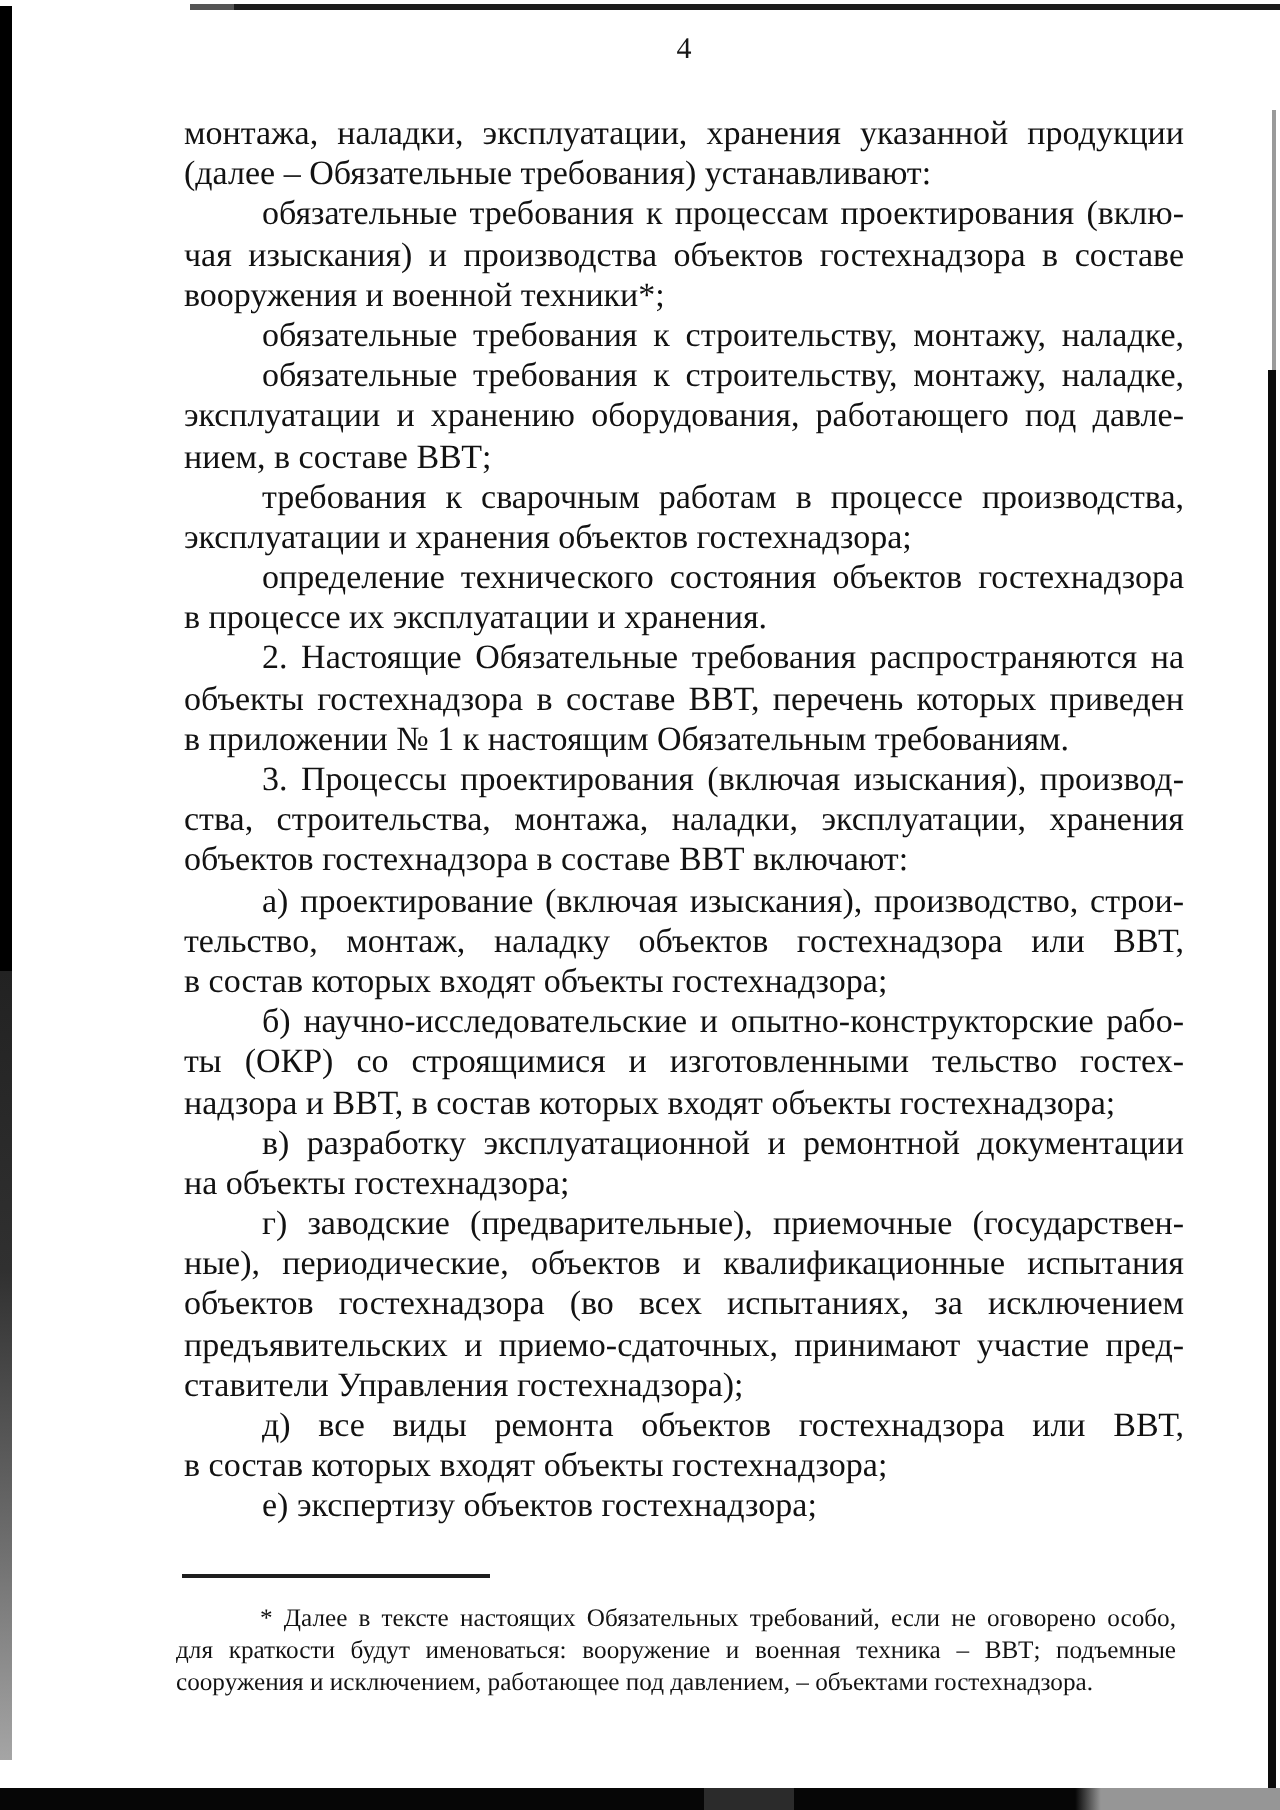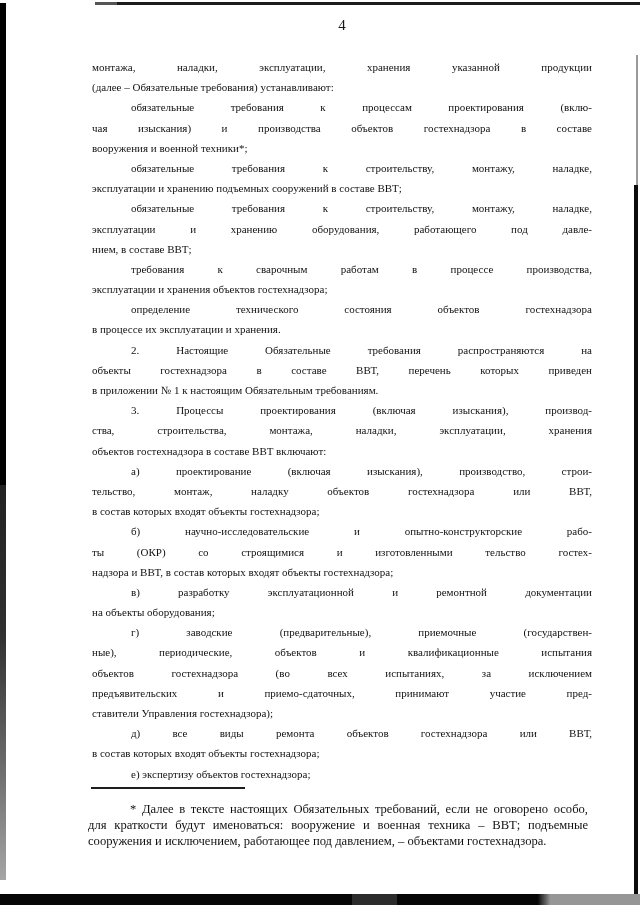--- a/index.html
+++ b/index.html
@@ -33,21 +33,21 @@
     position: absolute; left: 0; top: 894px; width: 640px; height: 11px;
     background: linear-gradient(to right, #060606 0 55%, #2b2b2b 55% 62%, #060606 62% 84%, #969696 86% 100%);
   }
   
   .pagenum {
     position: absolute; left: 92px; top: 17px; width: 500px;
     text-align: center; font-size: 15px; color: #171717;
   }
   .doc-body {
     position: absolute; left: 92px; top: 57px; width: 500px;
-    font-size: 11px; line-height: 20.2px;
+    font-size: 17px; line-height: 20.2px;
   }
   .line {
     text-align: justify;
     text-align-last: justify;
     height: 20.2px;
     overflow: hidden;
     white-space: normal;
   }
   .line.last { text-align: center; text-align-last: left; }
   .line.ind { text-indent: 39px; }
@@ -74,42 +74,41 @@
 
   <div class="pagenum">4</div>
 
   <div class="doc-body">
       <div class="line">монтажа, наладки, эксплуатации, хранения указанной продукции</div>
       <div class="line last">(далее – Обязательные требования) устанавливают:</div>
       <div class="line ind">обязательные требования к процессам проектирования (вклю-</div>
       <div class="line">чая изыскания) и производства объектов гостехнадзора в составе</div>
       <div class="line last">вооружения и военной техники*;</div>
       <div class="line ind">обязательные требования к строительству, монтажу, наладке,</div>
-      <div class="line last">эксплуатации и хранению подъемных сооружений в составе ВВТ;</div>
       <div class="line ind">обязательные требования к строительству, монтажу, наладке,</div>
       <div class="line">эксплуатации и хранению оборудования, работающего под давле-</div>
       <div class="line last">нием, в составе ВВТ;</div>
       <div class="line ind">требования к сварочным работам в процессе производства,</div>
       <div class="line last">эксплуатации и хранения объектов гостехнадзора;</div>
       <div class="line ind">определение технического состояния объектов гостехнадзора</div>
       <div class="line last">в процессе их эксплуатации и хранения.</div>
       <div class="line ind">2. Настоящие Обязательные требования распространяются на</div>
       <div class="line">объекты гостехнадзора в составе ВВТ, перечень которых приведен</div>
       <div class="line last">в приложении № 1 к настоящим Обязательным требованиям.</div>
       <div class="line ind">3. Процессы проектирования (включая изыскания), производ-</div>
       <div class="line">ства, строительства, монтажа, наладки, эксплуатации, хранения</div>
       <div class="line last">объектов гостехнадзора в составе ВВТ включают:</div>
       <div class="line ind">а) проектирование (включая изыскания), производство, строи-</div>
       <div class="line">тельство, монтаж, наладку объектов гостехнадзора или ВВТ,</div>
       <div class="line last">в состав которых входят объекты гостехнадзора;</div>
       <div class="line ind">б) научно-исследовательские и опытно-конструкторские рабо-</div>
       <div class="line">ты (ОКР) со строящимися и изготовленными тельство гостех-</div>
       <div class="line last">надзора и ВВТ, в состав которых входят объекты гостехнадзора;</div>
       <div class="line ind">в) разработку эксплуатационной и ремонтной документации</div>
-      <div class="line last">на объекты оборудования;</div>
+      <div class="line last">на объекты гостехнадзора;</div>
       <div class="line ind">г) заводские (предварительные), приемочные (государствен-</div>
       <div class="line">ные), периодические, объектов и квалификационные испытания</div>
       <div class="line">объектов гостехнадзора (во всех испытаниях, за исключением</div>
       <div class="line">предъявительских и приемо-сдаточных, принимают участие пред-</div>
       <div class="line last">ставители Управления гостехнадзора);</div>
       <div class="line ind">д) все виды ремонта объектов гостехнадзора или ВВТ,</div>
       <div class="line last">в состав которых входят объекты гостехнадзора;</div>
       <div class="line last ind">е) экспертизу объектов гостехнадзора;</div>
     </div>
 

